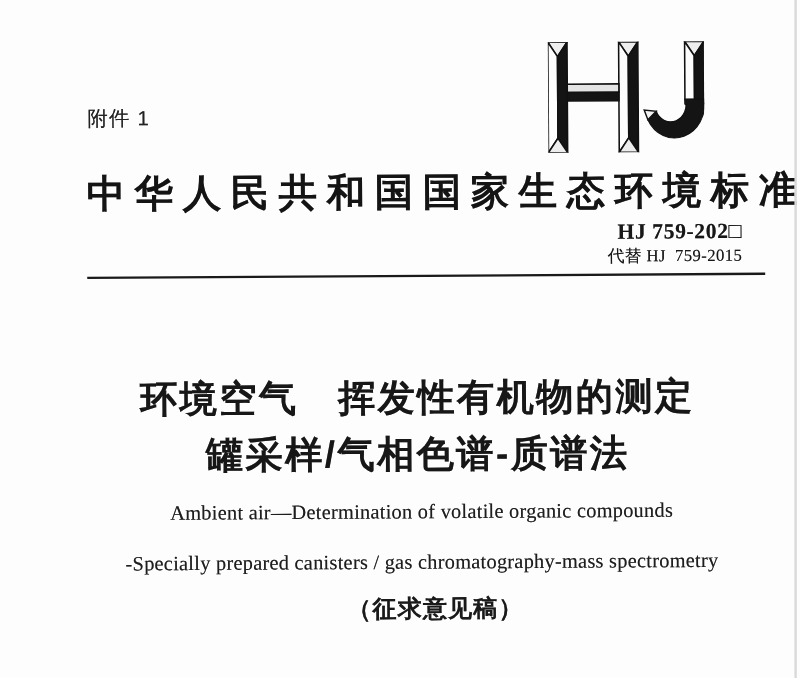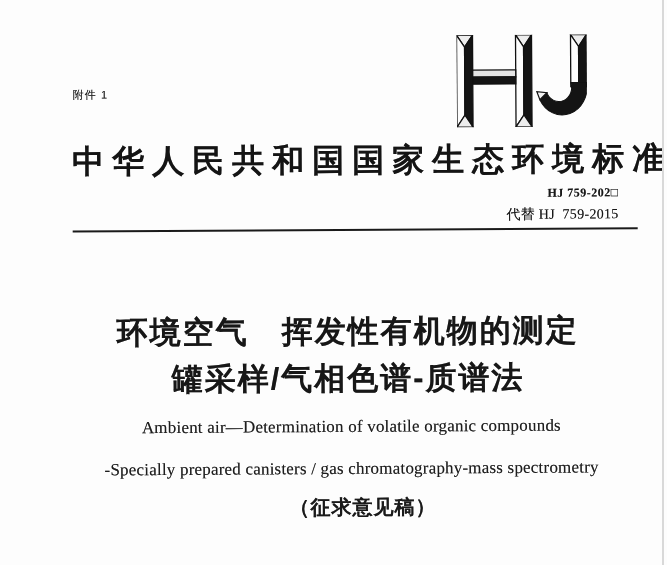--- a/index.html
+++ b/index.html
@@ -16,21 +16,21 @@
   }
   .scan-content {
     position: absolute; inset: 0;
     transform: rotate(-0.35deg);
     transform-origin: 50% 50%;
     text-shadow: 0 0 0.5px rgba(25,25,25,0.55);
   }
   .attachment {
     position: absolute; left: 74px; top: 86px;
     font-family: "Liberation Sans", sans-serif;
-    font-size: 11px; letter-spacing: 1px;
+    font-size: 17px; letter-spacing: 1px;
     color: #222;
   }
   .logo {
     position: absolute; left: 458px; top: 36px;
     width: 130px; height: 92px;
   }
   .org-title {
     position: absolute; left: 73px; top: 139px; width: 576px;
     font-family: "Liberation Serif", serif;
     font-weight: 700; font-size: 32px;
@@ -39,21 +39,21 @@
     text-align: justify;
     text-align-last: justify;
     color: #141414;
   }
   .code-block {
     position: absolute; right: 48px; top: 183px;
     text-align: right; line-height: 22px;
     color: #181818;
   }
   .std-code {
-    font-size: 12px; font-weight: 700; letter-spacing: 0.5px;
+    font-size: 18px; font-weight: 700; letter-spacing: 0.5px;
   }
   .replaces {
     font-size: 14px; white-space: pre; letter-spacing: 0.3px;
   }
   .header-rule {
     position: absolute; left: 73px; top: 229px; width: 565px; height: 2px;
     background: #1a1a1a;
   }
   .cn-title {
     position: absolute; left: 0; top: 308px; width: 667px;

